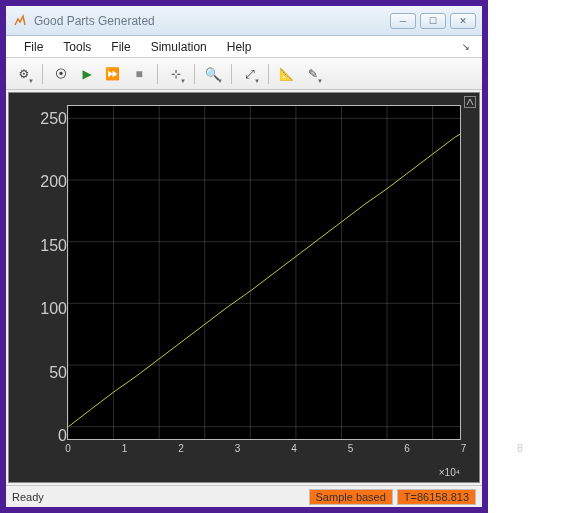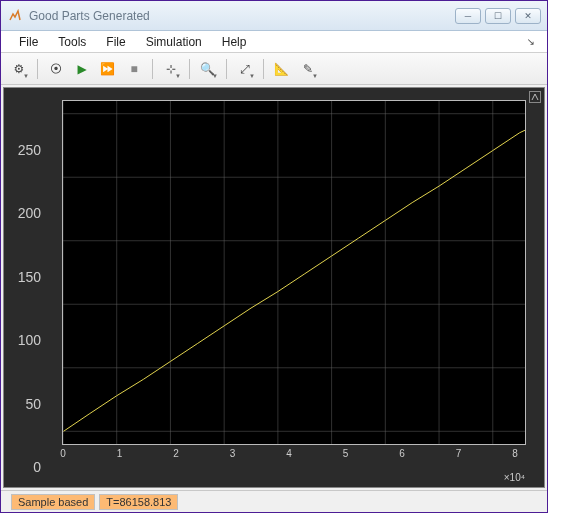--- a/index.html
+++ b/index.html
@@ -1,43 +1,43 @@
 <!DOCTYPE html>
 <html><head>
 <meta charset="utf-8">
 <style>
 * { margin: 0; padding: 0; box-sizing: border-box; font-family: "Segoe UI", Tahoma, sans-serif; }
 body { background: #fff; width: 572px; height: 513px; overflow: hidden; }
-.window { width: 548px; height: 513px; border: 1px solid #4c1d95; background: #f0f0f0; display: flex; flex-direction: column; }
+.window { width: 488px; height: 513px; border: 6px solid #4c1d95; background: #f0f0f0; display: flex; flex-direction: column; }
 .titlebar { height: 30px; background: linear-gradient(#eef4fa, #d9e6f2); display: flex; align-items: center; padding: 0 6px; border-bottom: 1px solid #b0c4d8; color: #6a7a8a; font-size: 12px; }
 .titlebar .icon { width: 16px; height: 16px; margin-right: 6px; display: flex; align-items: center; justify-content: center; }
 .titlebar .title { flex: 1; }
 .winbtns { display: flex; gap: 4px; }
 .winbtn { width: 26px; height: 16px; border: 1px solid #9cb2c8; border-radius: 3px; background: linear-gradient(#f8fbfe,#dce8f2); display: flex; align-items: center; justify-content: center; font-size: 9px; color: #5a6a7a; cursor: pointer; }
 .menubar { height: 22px; background: #fff; display: flex; align-items: center; padding: 0 8px; font-size: 12px; color: #222; border-bottom: 1px solid #d0d0d0; }
 .menubar .menuitem { padding: 16px 10px; cursor: pointer; }
 .menubar .spacer { flex: 1; }
 .menubar .arrow { font-size: 10px; color: #555; padding: 0 4px; cursor: pointer; }
 .toolbar { height: 32px; background: linear-gradient(#fafafa,#ececec); border-bottom: 1px solid #c8c8c8; display: flex; align-items: center; padding: 0 6px; gap: 2px; }
 .tbtn { width: 24px; height: 24px; display: flex; align-items: center; justify-content: center; border: 1px solid transparent; border-radius: 3px; cursor: pointer; font-size: 12px; color: #444; position: relative; }
 .tbtn .dd { font-size: 6px; color: #666; position: absolute; right: 1px; bottom: 1px; }
 .sep { width: 1px; height: 20px; background: #c0c0c0; margin: 0 4px; }
 .plotarea { flex: 1; background: #2b2b2b; position: relative; margin: 2px; border: 1px solid #888; }
 .axes { position: absolute; left: 58px; top: 12px; right: 18px; bottom: 42px; background: #000; border: 1px solid #bbb; }
 .ylab { position: absolute; left: 6px; top: 50%; transform: translateY(-50%) rotate(-90deg); transform-origin: center; color: #ccc; font-size: 11px; white-space: nowrap; }
-.ticky { position: absolute; right: 100%; transform: translateY(-50%); color: #ccc; font-size: 14px; padding-right: 22px; margin-top: 36px; }
+.ticky { position: absolute; right: 100%; transform: translateY(-50%); color: #ccc; font-size: 16px; padding-right: 1px; }
 .tickx { position: absolute; top: 100%; transform: translateX(-50%); color: #ccc; font-size: 10px; padding-top: 4px; }
 .xexp { position: absolute; right: 0; top: 100%; color: #ccc; font-size: 10px; padding-top: 28px; }
 .grid line { stroke: #666; stroke-width: 0.5; }
 .dataline { stroke: #e6d850; stroke-width: 1; fill: none; }
 .corner { position: absolute; right: 3px; top: 3px; width: 12px; height: 12px; border: 1px solid #888; background: #2b2b2b; display:flex; align-items:center; justify-content:center; cursor: pointer; }
 .corner svg { display: block; }
 .statusbar { height: 22px; background: #f0f0f0; border-top: 1px solid #c8c8c8; display: flex; align-items: center; font-size: 11px; color: #333; padding: 0 6px; }
 .statusbar .st-left { flex: 1; }
-.statusbar .st-box { border: 1px solid #c0c0c0; padding: 1px 6px; background: #fdba74; margin-left: 4px; }
+.statusbar .st-box { border: 1px solid #c0c0c0; padding: 1px 6px; background: #f97316; margin-left: 4px; }
 </style>
 </head>
 <body>
 
 <div class="window">
   <div class="titlebar">
     <span class="icon">
       <svg width="14" height="14" viewBox="0 0 14 14">
           <path d="M2 11 L5 5 L7 8 L10 2 L12 11" stroke="#d97b29" stroke-width="1.5" fill="none"></path>
         </svg>
@@ -129,16 +129,17 @@
             <line y1="76.22222222222223" y2="76.22222222222223" x1="0" x2="486"></line>
             <line y1="12.703703703703695" y2="12.703703703703695" x1="0" x2="486"></line>
           </g>
           <path d="M0.5651162790697675 330.2962962962963 L28.25581395348837 312.5111111111111 L56.51162790697674 294.72592592592594 L84.76744186046511 278.2111111111111 L113.02325581395348 260.4259259259259 L141.27906976744188 242.64074074074074 L169.53488372093022 224.85555555555555 L197.7906976744186 207.07037037037037 L226.04651162790697 190.55555555555557 L254.30232558139537 172.77037037037036 L282.55813953488376 154.98518518518517 L310.8139534883721 137.20000000000002 L339.06976744186045 119.4148148148148 L367.3255813953488 101.62962962962962 L395.5813953488372 85.11481481481479 L423.83720930232556 67.32962962962961 L452.09302325581393 49.54444444444448 L480.34883720930236 31.759259259259238 L486 29.218518518518522" class="dataline" stroke="#e6d850"></path>
         </svg>
       <div class="xexp">×10⁴</div>
     <div class="tickx" style="left: 0px;">0</div><div class="tickx" style="left: 56.5116px;">1</div><div class="tickx" style="left: 113.023px;">2</div><div class="tickx" style="left: 169.535px;">3</div><div class="tickx" style="left: 226.047px;">4</div><div class="tickx" style="left: 282.558px;">5</div><div class="tickx" style="left: 339.07px;">6</div><div class="tickx" style="left: 395.581px;">7</div><div class="tickx" style="left: 452.093px;">8</div><div class="ticky" style="top: 330.296px;">0</div><div class="ticky" style="top: 266.778px;">50</div><div class="ticky" style="top: 203.259px;">100</div><div class="ticky" style="top: 139.741px;">150</div><div class="ticky" style="top: 76.2222px;">200</div><div class="ticky" style="top: 12.7037px;">250</div></div>
   </div>
 
   <div class="statusbar">
+    <span class="st-left">Ready</span>
     <span class="st-box">Sample based</span>
     <span class="st-box">T=86158.813</span>
   </div>
 </div>
 
 </body></html>

